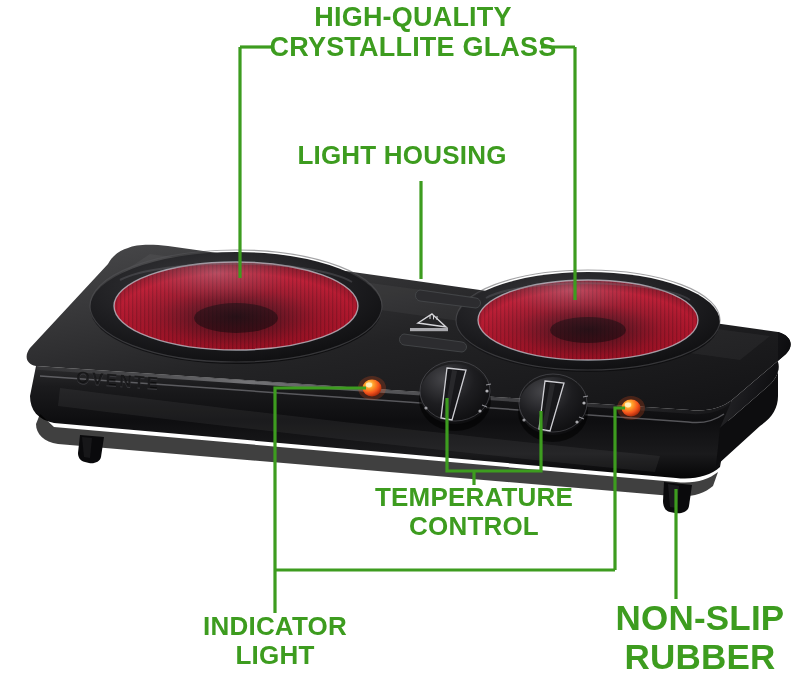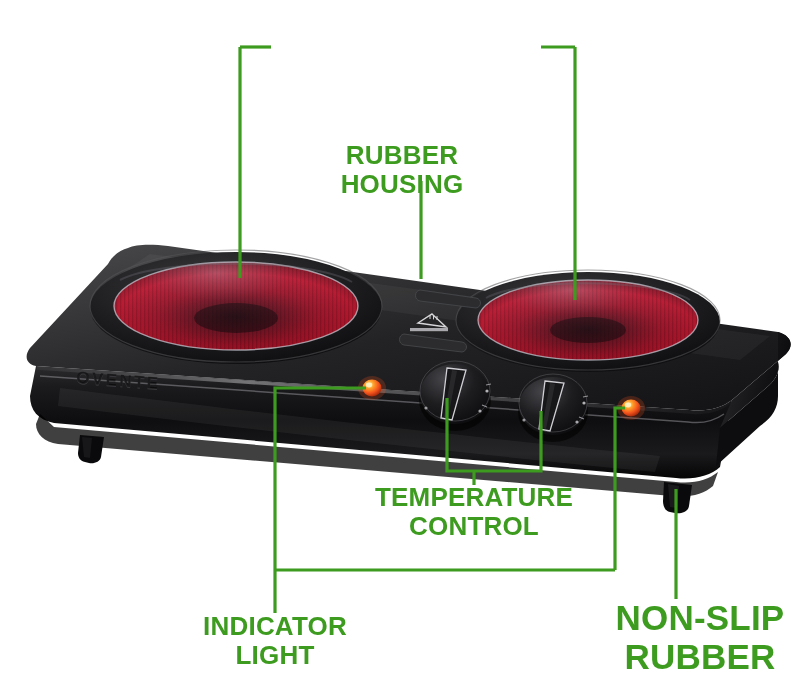--- a/index.html
+++ b/index.html
@@ -276,22 +276,24 @@
     <path d="M 447 398 L 447 471 L 541 471 L 541 411"></path>
     <path d="M 474 471 L 474 485"></path>
 
     <path d="M 366 388 L 275 388 L 275 613"></path>
     <path d="M 275 570 L 615 570"></path>
     <path d="M 625 408 L 615 408 L 615 570"></path>
 
     <path d="M 676 489 L 676 599"></path>
   </svg>
 
-
-  <div id="lbl-metal" class="callout">RUBBER HOUSING</div>
+  <div id="lbl-glass" class="callout">HIGH-QUALITY
+CRYSTALLITE GLASS</div>
+
+  <div id="lbl-metal" class="callout">LIGHT HOUSING</div>
 
   <div id="lbl-ind" class="callout">INDICATOR
 LIGHT</div>
 
   <div id="lbl-temp" class="callout">TEMPERATURE
 CONTROL</div>
 
   <div id="lbl-feet" class="callout">NON-SLIP
 RUBBER FEET</div>
 

